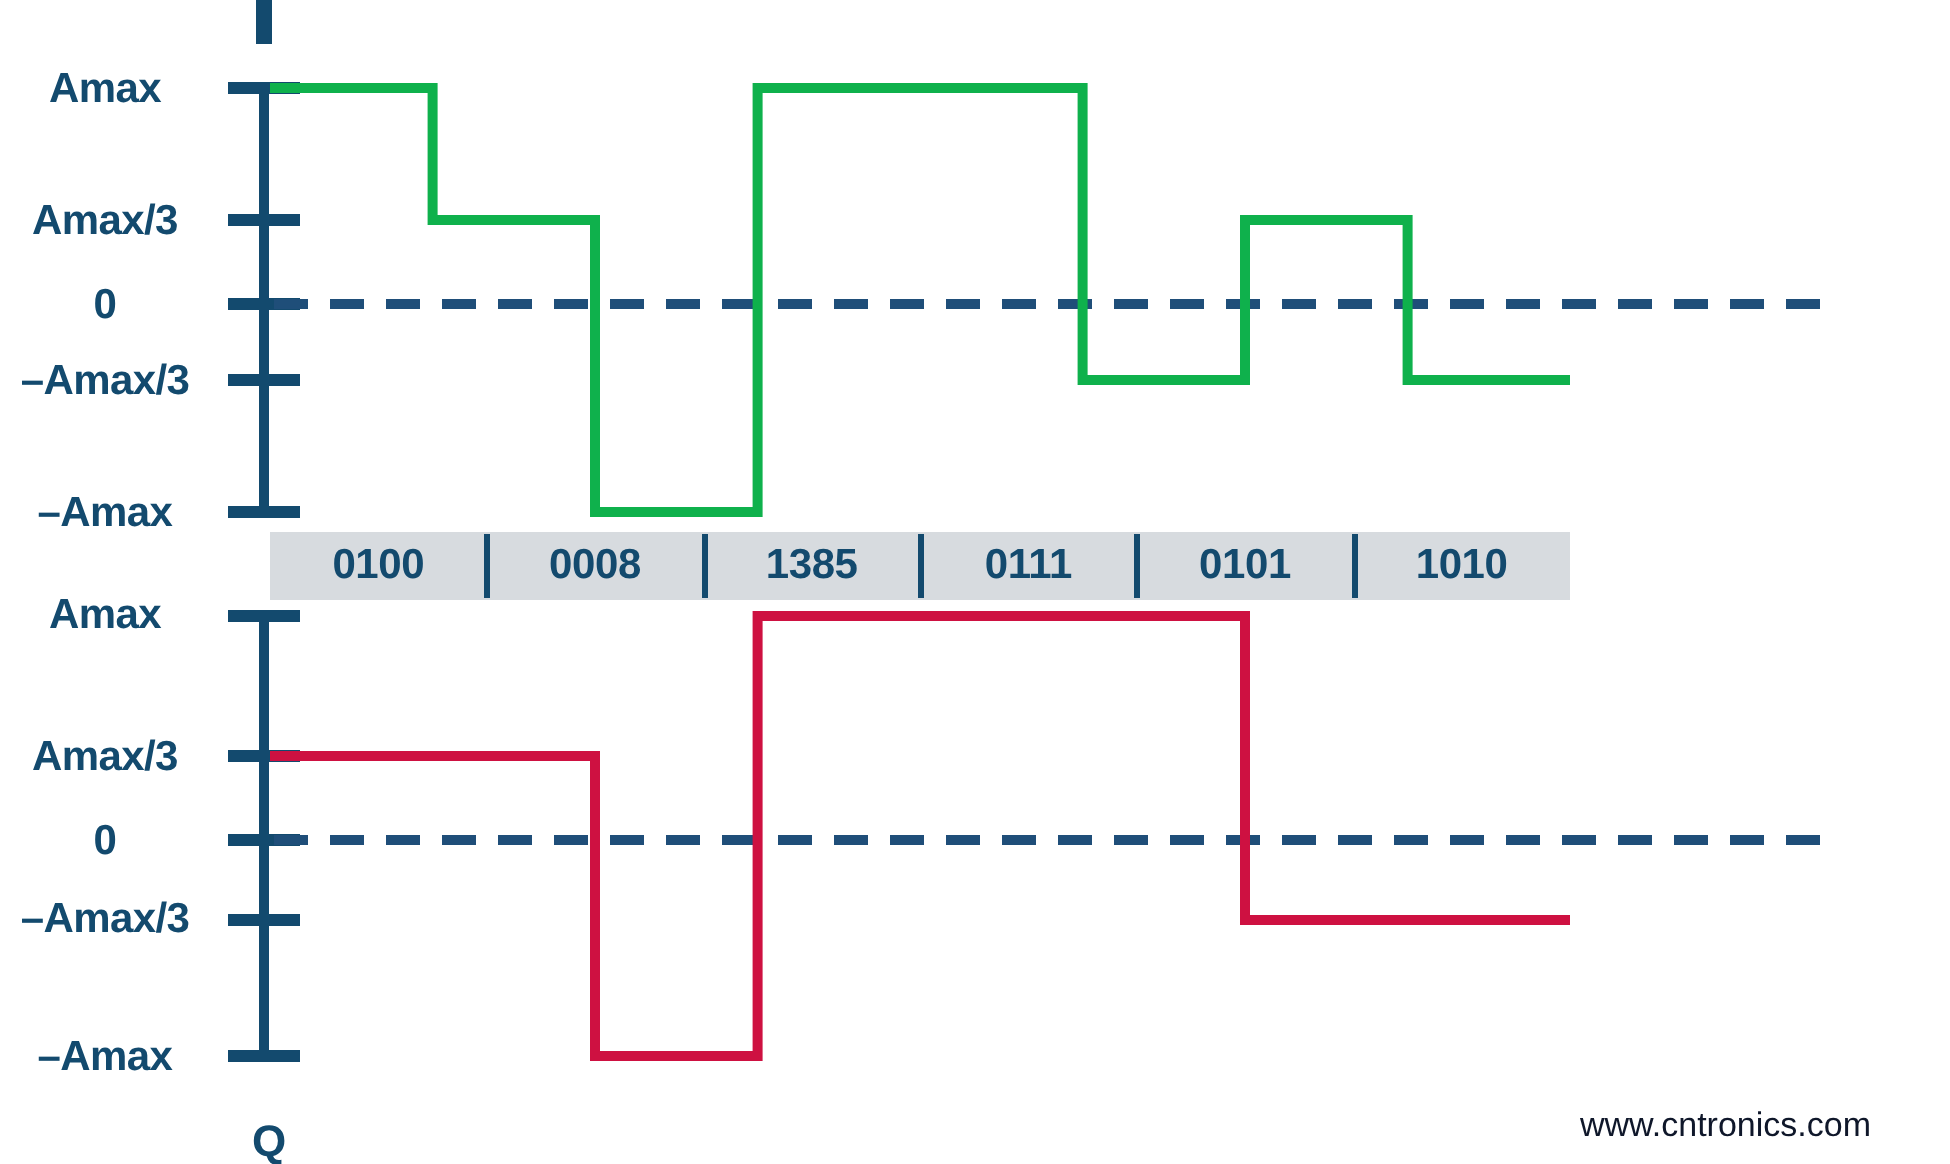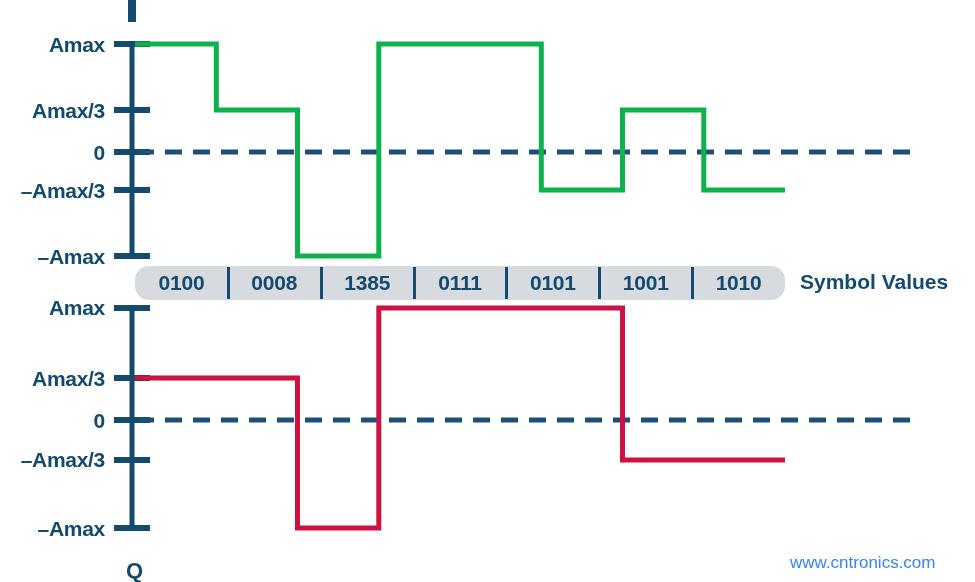--- a/index.html
+++ b/index.html
@@ -9,37 +9,36 @@
     position:relative;overflow:hidden;
   }
   .stage{position:absolute;left:0;top:0;width:975px;height:582px;}
   svg.plot{position:absolute;left:0;top:0;width:975px;height:582px;}
 
   .axis-label{
     position:absolute;
     color:#134A6E;
     font-weight:bold;
     font-size:21px;
-    text-align:right;
+    text-align:center;
     white-space:nowrap;
     letter-spacing:-0.3px;
   }
   .axis-name{
     position:absolute;
     color:#134A6E;
     font-weight:bold;
     font-size:22px;
   }
   .symbol-band{
     position:absolute;
     left:135px;top:266px;width:650px;height:34px;
     background:#d7dbdf;
     display:flex;
     align-items:center;
-    border-radius:14px;
   }
   .symbol-cell{
     flex:1 1 0;
     text-align:center;
     color:#134A6E;
     font-weight:bold;
     font-size:21px;
     line-height:34px;
     position:relative;
     letter-spacing:-0.2px;
@@ -55,21 +54,21 @@
     position:absolute;
     left:800px;top:270px;
     color:#134A6E;
     font-weight:bold;
     font-size:21px;
     white-space:nowrap;
   }
   .watermark{
     position:absolute;
     left:790px;top:553px;
-    color:#3b82f6;
+    color:#0f172a;
     font-size:17px;
     white-space:nowrap;
   }
   .i-marker{
     position:absolute;
     left:128px;top:0px;
     width:8px;height:22px;
     background:#134A6E;
   }
 </style>
@@ -122,21 +121,19 @@
 
     <polyline fill="none" stroke="#CE1141" stroke-width="5" stroke-linejoin="miter" stroke-linecap="butt" points="135.0,378 216.3,378 216.3,378 297.5,378 297.5,528 378.8,528 378.8,308 460.0,308 460.0,308 541.3,308 541.3,308 622.5,308 622.5,460 703.8,460 703.8,460 785.0,460"></polyline>
   </svg>
 
   <div class="symbol-band">
     <div class="symbol-cell">0100</div>
     <div class="symbol-cell">0008</div>
     <div class="symbol-cell">1385</div>
     <div class="symbol-cell">0111</div>
     <div class="symbol-cell">0101</div>
-    <div class="symbol-cell">1001</div>
     <div class="symbol-cell">1010</div>
   </div>
 
-  <div class="symbol-values-label">Symbol Values</div>
 
   <div class="watermark">www.cntronics.com</div>
 
 </div>
 
 </body></html>

